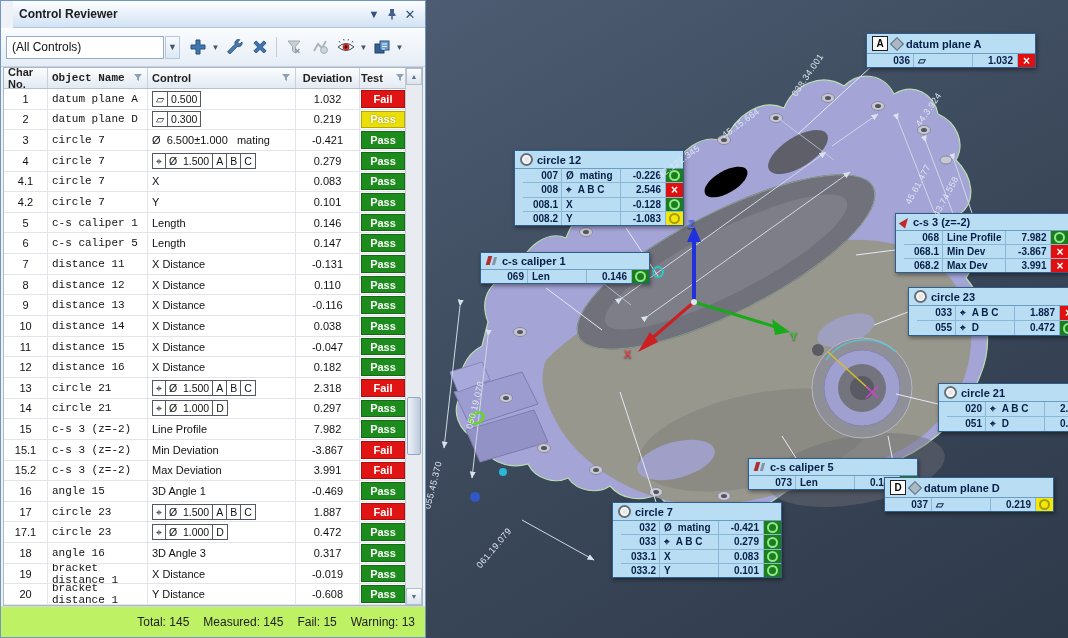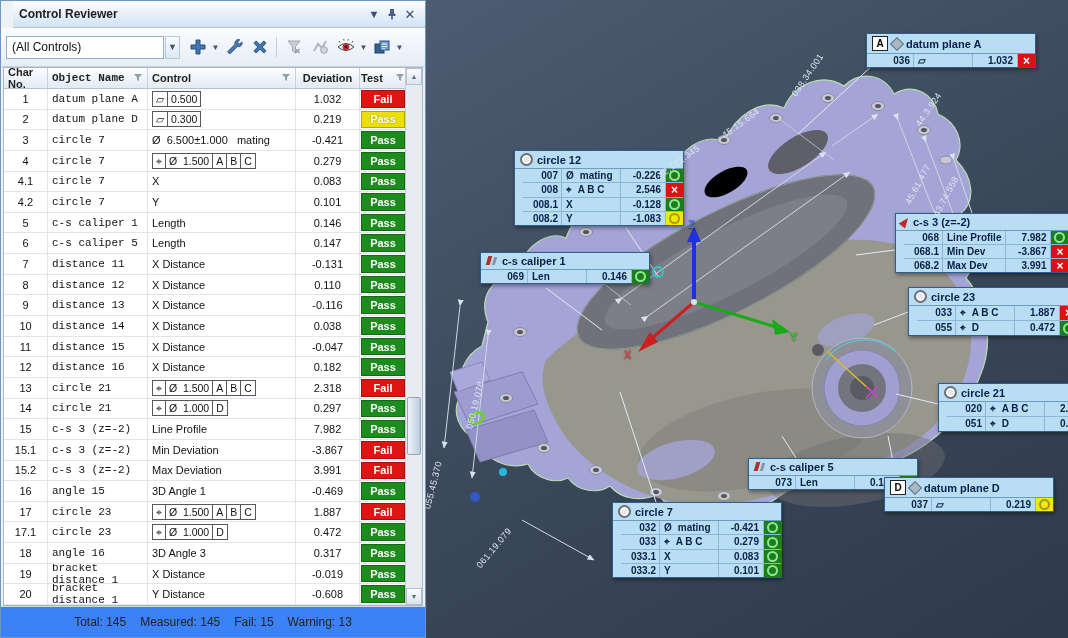--- a/index.html
+++ b/index.html
@@ -50,22 +50,22 @@
   .b-warn{background:#ecdf08;text-shadow:0 0 2px rgba(90,90,0,.55);}
 
   .vscroll{width:16px;flex:0 0 16px;background:#e8ecf1;border-left:1px solid #c2cad4;
            display:flex;flex-direction:column;}
   .sb-btn{height:15px;flex:0 0 15px;display:flex;align-items:center;justify-content:center;
           font-size:7px;color:#56708c;background:linear-gradient(#fbfcfe,#dbe4ee);border:1px solid #b2c0d0;cursor:pointer;}
   .sb-track{flex:1;position:relative;}
   .sb-thumb{position:absolute;top:62%;height:56px;left:1px;right:1px;cursor:pointer;
             background:linear-gradient(90deg,#eef3f9,#bccadc);border:1px solid #94a6bc;border-radius:2px;}
 
-  .statusbar{height:30px;flex:0 0 30px;background:#3b82f6;border-top:1px solid #d4d8de;
-             display:flex;align-items:center;justify-content:center;gap:14px;
+  .statusbar{height:30px;flex:0 0 30px;background:#bef264;border-top:1px solid #d4d8de;
+             display:flex;align-items:center;justify-content:flex-end;gap:14px;
              padding:0 10px;font-size:12px;color:#222;}
 
   
   #viewport{position:absolute;left:426px;top:0;width:642px;height:638px;
             background:linear-gradient(150deg,#4d5c72 0%,#3a4759 55%,#2e3a4a 100%);overflow:hidden;}
   #scene{position:absolute;left:0;top:0;}
   #annot{position:absolute;left:0;top:0;width:642px;height:638px;}
   .dim{position:absolute;color:#dde6f0;font-size:9px;white-space:nowrap;transform-origin:left bottom;letter-spacing:.4px;}
   .axis{position:absolute;font-weight:bold;font-size:11px;text-shadow:0 1px 2px rgba(0,0,0,.6);}
 

